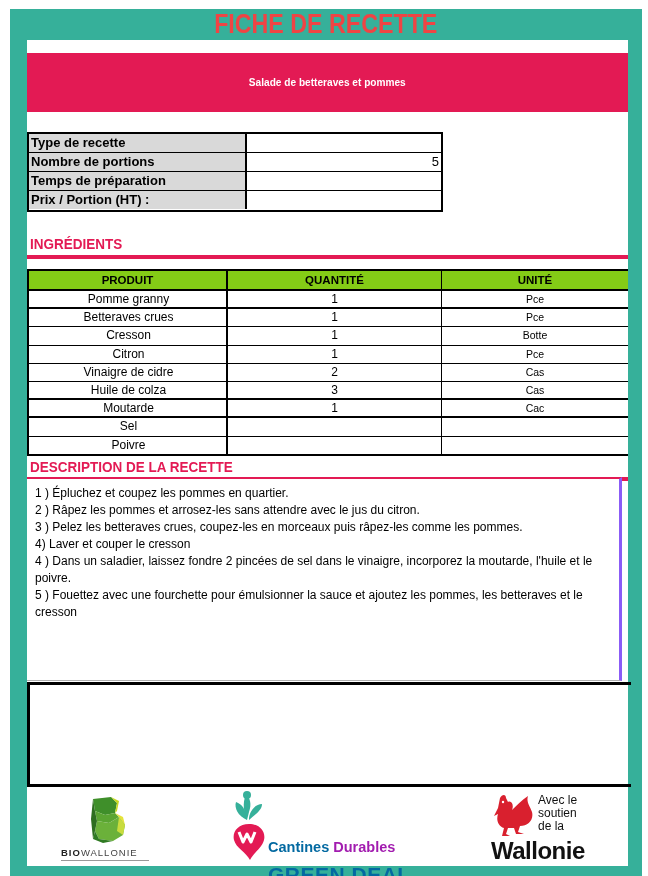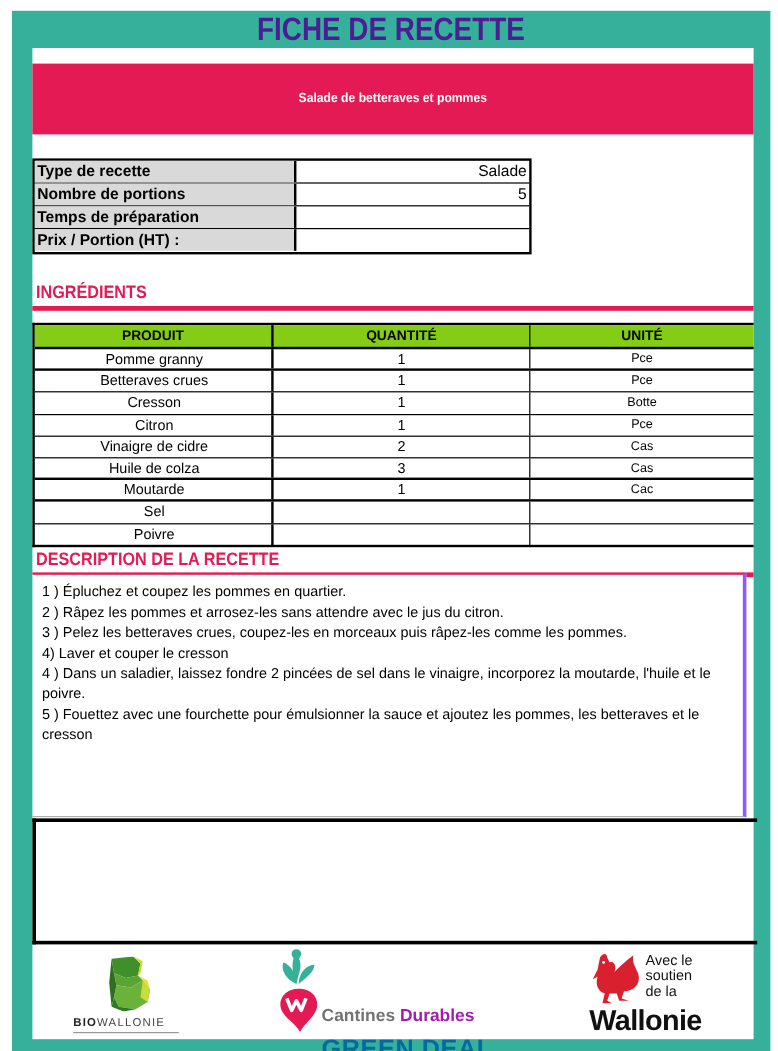--- a/index.html
+++ b/index.html
@@ -3,21 +3,21 @@
 <meta charset="utf-8">
 <style>
   * { box-sizing: border-box; margin: 0; padding: 0; }
   html, body { width: 648px; height: 876px; background: #ffffff; overflow: hidden; }
   body { position: relative; font-family: "Liberation Sans", sans-serif; color: #000; }
   .abs { position: absolute; }
 
   #frame { left: 10px; top: 9px; width: 632px; height: 867px; background: #36b09a; }
   #inner { left: 27px; top: 40px; width: 601px; height: 826px; background: #ffffff; }
 
-  #main-title { left: 10px; top: 9px; width: 632px; height: 31px; color: #4c1d95; font-weight: bold;
+  #main-title { left: 10px; top: 9px; width: 632px; height: 31px; color: #ef4444; font-weight: bold;
     font-size: 27px; line-height: 31px; text-align: center; }
   #main-title span { display: inline-block; transform: scaleX(0.86); }
 
   #recipe-banner { left: 27px; top: 53px; width: 601px; height: 59px; background: #e31a54;
     color: #fff; font-weight: bold; font-size: 11px; line-height: 59px; text-align: center; }
   #recipe-banner span { display: inline-block; transform: scaleX(0.92); }
 
   
   #info-table { left: 27px; top: 132px; width: 416px; border: 2px solid #000; border-collapse: collapse; }
   #info-table .row { display: flex; height: 19px; border-bottom: 1px solid #000; }
@@ -55,41 +55,40 @@
 
   
   #logo-bio { left: 55px; top: 792px; width: 100px; height: 70px; }
   #logo-bio .txt { position: absolute; left: 6px; top: 55px; font-size: 9.5px; letter-spacing: 1px; color: #444; }
   #logo-bio .txt b { color: #222; }
   #logo-bio .underline { position: absolute; left: 6px; top: 68px; width: 88px; height: 1px; background: #999; }
 
   #logo-gd { left: 228px; top: 790px; width: 200px; height: 72px; }
   #logo-gd .gd1 { position: absolute; left: 40px; top: 25px; color: #0369a1; font-weight: bold; font-size: 21px; letter-spacing: 0.5px; white-space: nowrap; margin-top: 48px; }
   #logo-gd .gd2 { position: absolute; left: 40px; top: 49px; font-weight: bold; font-size: 14.5px; white-space: nowrap; }
-  #logo-gd .gd2 .red { color: #737373; }
+  #logo-gd .gd2 .red { color: #0369a1; }
   #logo-gd .gd2 .teal { color: #a21caf; }
 
   #logo-wal { left: 488px; top: 790px; width: 120px; height: 74px; }
   #logo-wal .small { position: absolute; left: 50px; top: 4px; font-size: 12px; line-height: 13px; color: #111; }
   #logo-wal .big { position: absolute; left: 3px; top: 47px; font-size: 24px; font-weight: bold; color: #111; letter-spacing: -0.5px; }
 </style>
 </head>
 <body>
 
 <div id="frame" class="abs"></div>
 <div id="inner" class="abs"></div>
 
 <div id="main-title" class="abs"><span>FICHE DE RECETTE</span></div>
 
 <div id="recipe-banner" class="abs"><span>Salade de betteraves et pommes</span></div>
 
 <div id="info-table" class="abs">
   <div class="row">
     <div class="lbl">Type de recette</div>
-    <div class="val">Salade</div>
   </div>
   <div class="row">
     <div class="lbl">Nombre de portions</div>
     <div class="val">5</div>
   </div>
   <div class="row">
     <div class="lbl">Temps de préparation</div>
     <div class="val"></div>
   </div>
   <div class="row">

